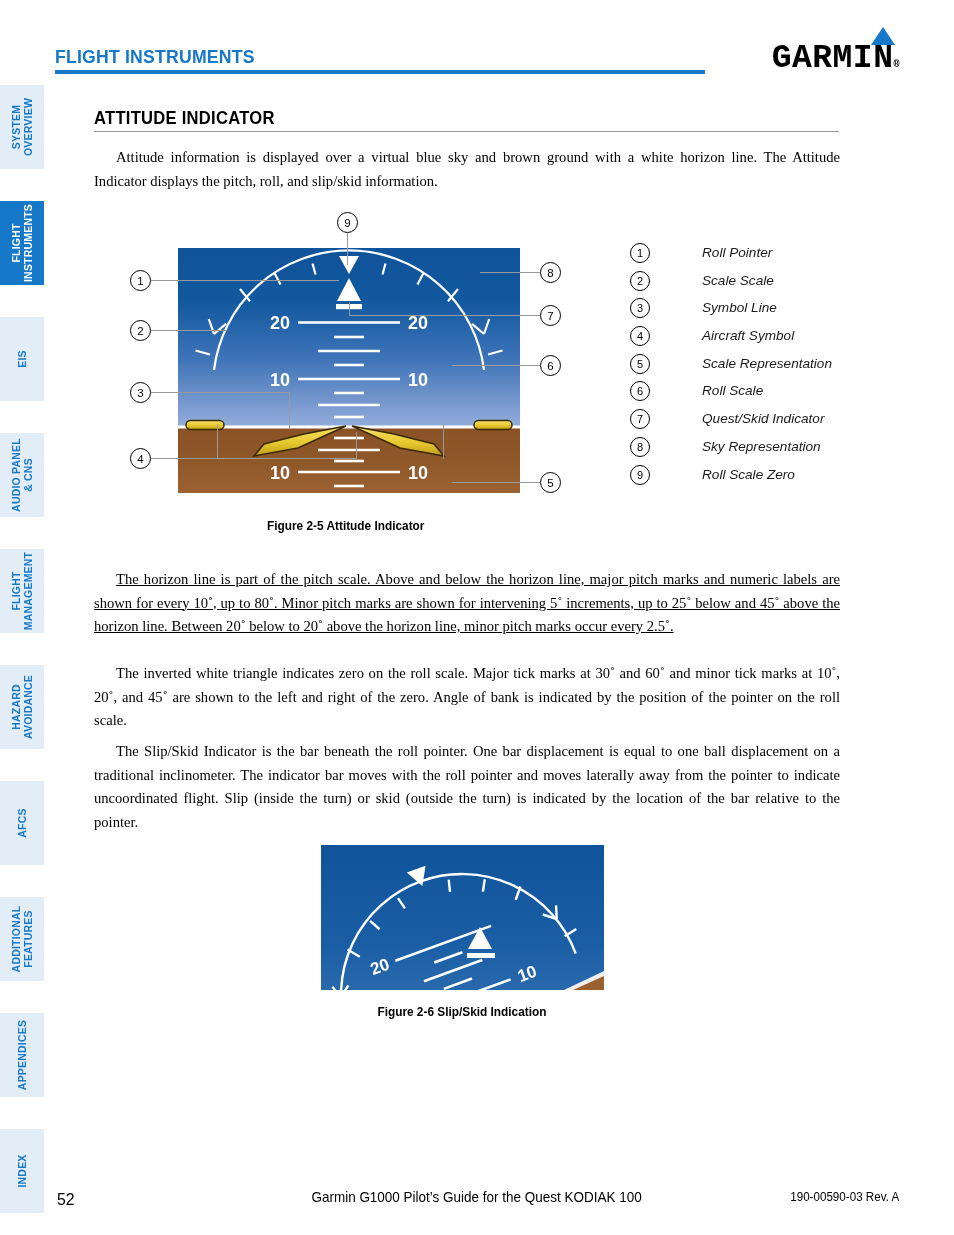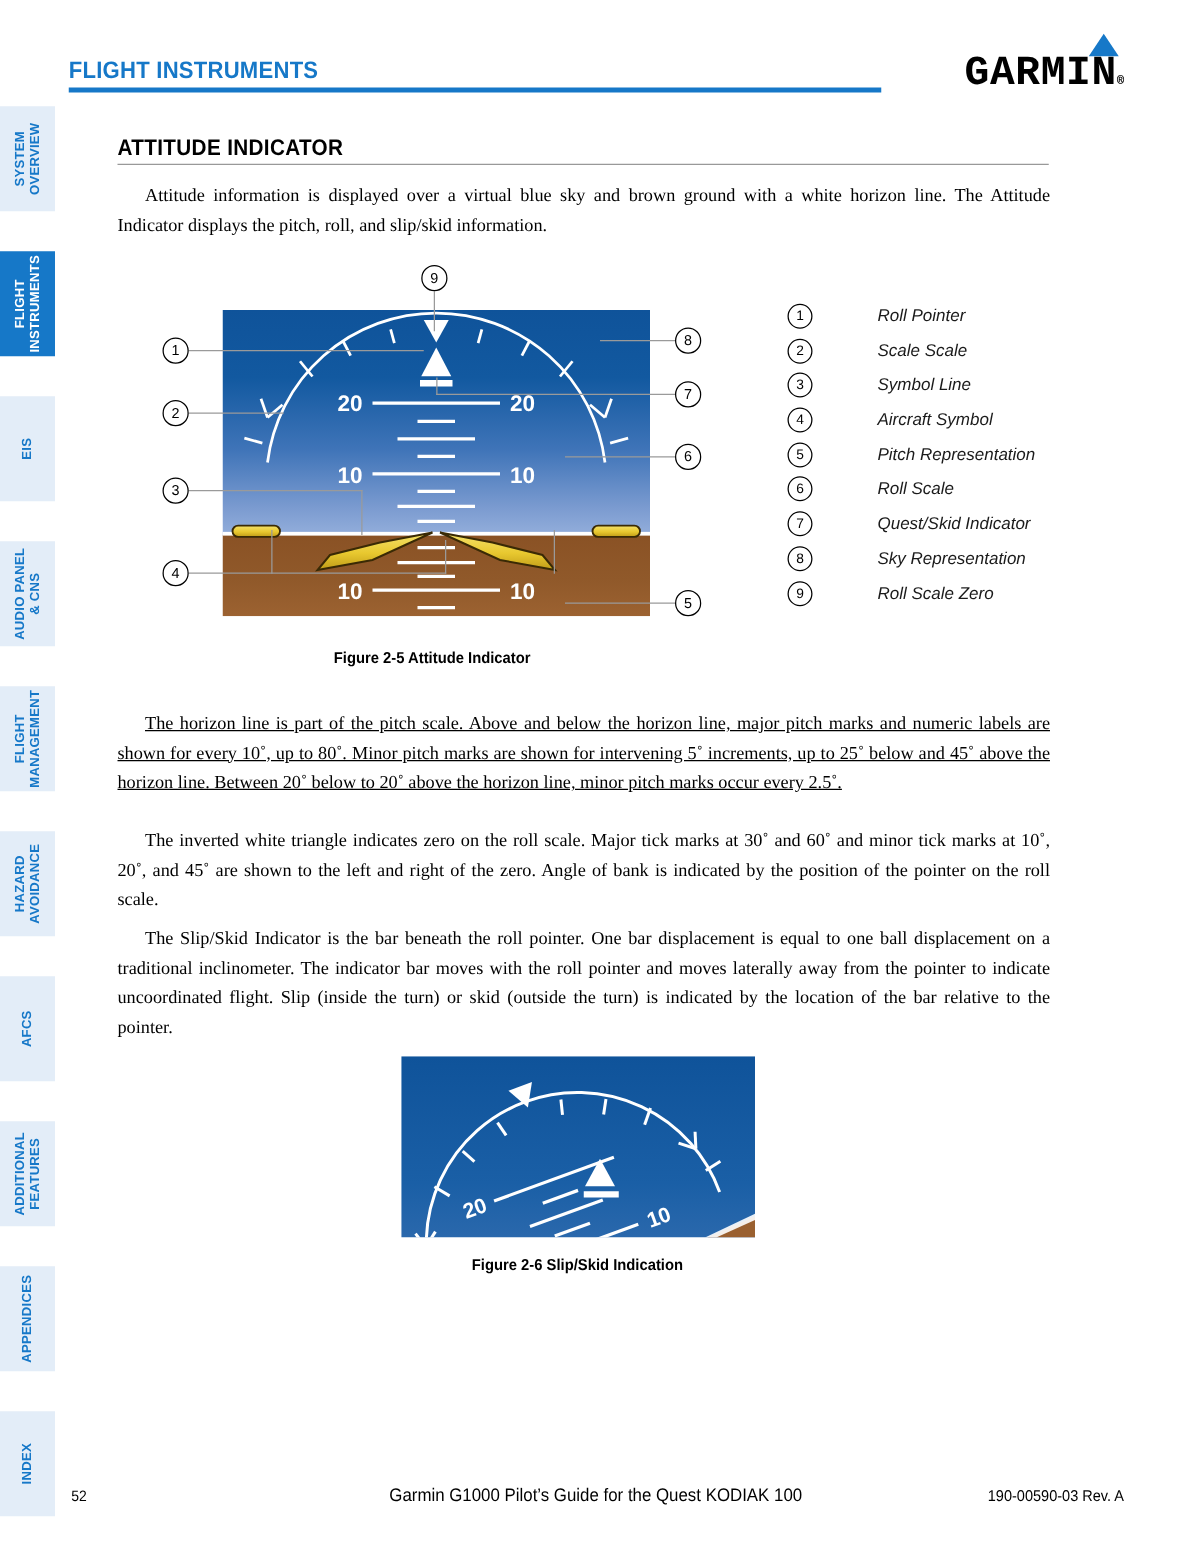--- a/index.html
+++ b/index.html
@@ -229,21 +229,21 @@
   }
 
   
   .footer {
     position: absolute;
     font-family: "Liberation Sans", sans-serif;
     font-size: 12.5px;
     color: #000000;
     transform: scaleX(0.93);
   }
-  #footer-page { left: 57px; top: 1190px; font-size: 12px; transform-origin: left center; }
+  #footer-page { left: 57px; top: 1190px; font-size: 17px; transform-origin: left center; }
   #footer-center {
     left: 0; right: 0; top: 1189px;
     text-align: center;
     font-weight: normal;
     font-size: 14.5px;
     transform: none;
   }
   #footer-center span { display:inline-block; transform: scaleX(0.93); }
   #footer-right { right: 55px; top: 1190px; transform-origin: right center; text-align: right; }
 </style>
@@ -459,21 +459,21 @@
   <div class="leg-row">
     <div class="leg-bub">3</div>
     <div class="leg-txt">Symbol Line</div>
   </div>
   <div class="leg-row">
     <div class="leg-bub">4</div>
     <div class="leg-txt">Aircraft Symbol</div>
   </div>
   <div class="leg-row">
     <div class="leg-bub">5</div>
-    <div class="leg-txt">Pitch Representation</div>
+    <div class="leg-txt">Scale Representation</div>
   </div>
   <div class="leg-row">
     <div class="leg-bub">6</div>
     <div class="leg-txt">Roll Scale</div>
   </div>
   <div class="leg-row">
     <div class="leg-bub">7</div>
     <div class="leg-txt">Quest/Skid Indicator</div>
   </div>
   <div class="leg-row">

